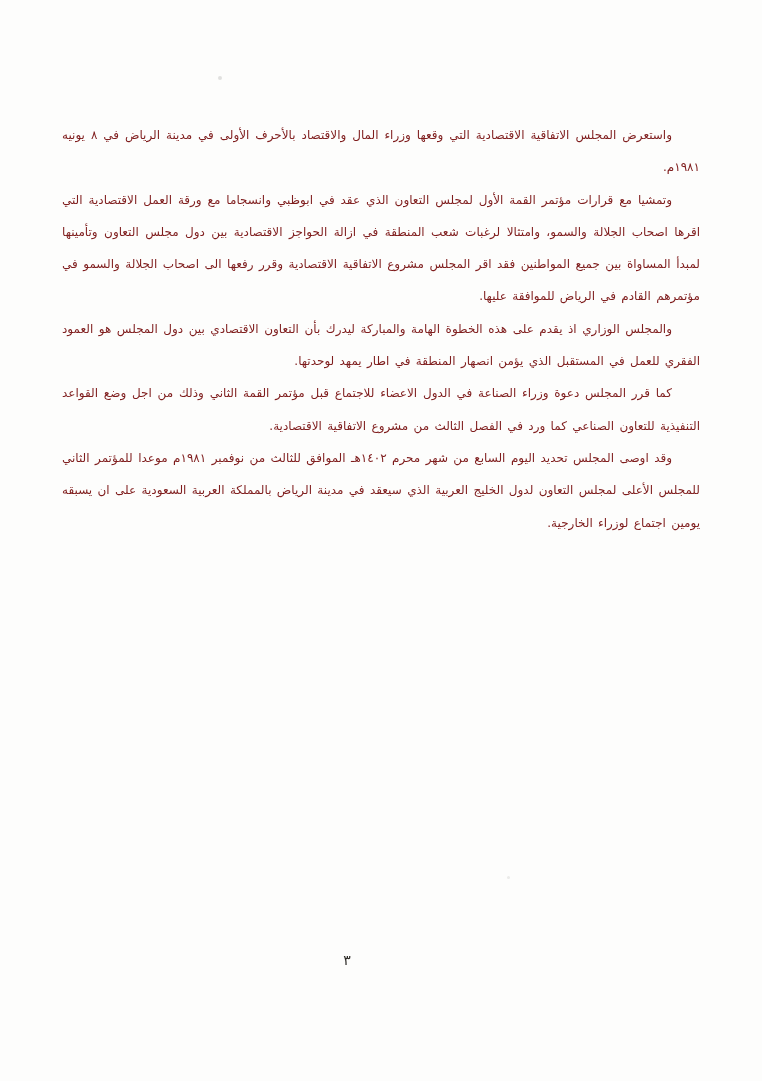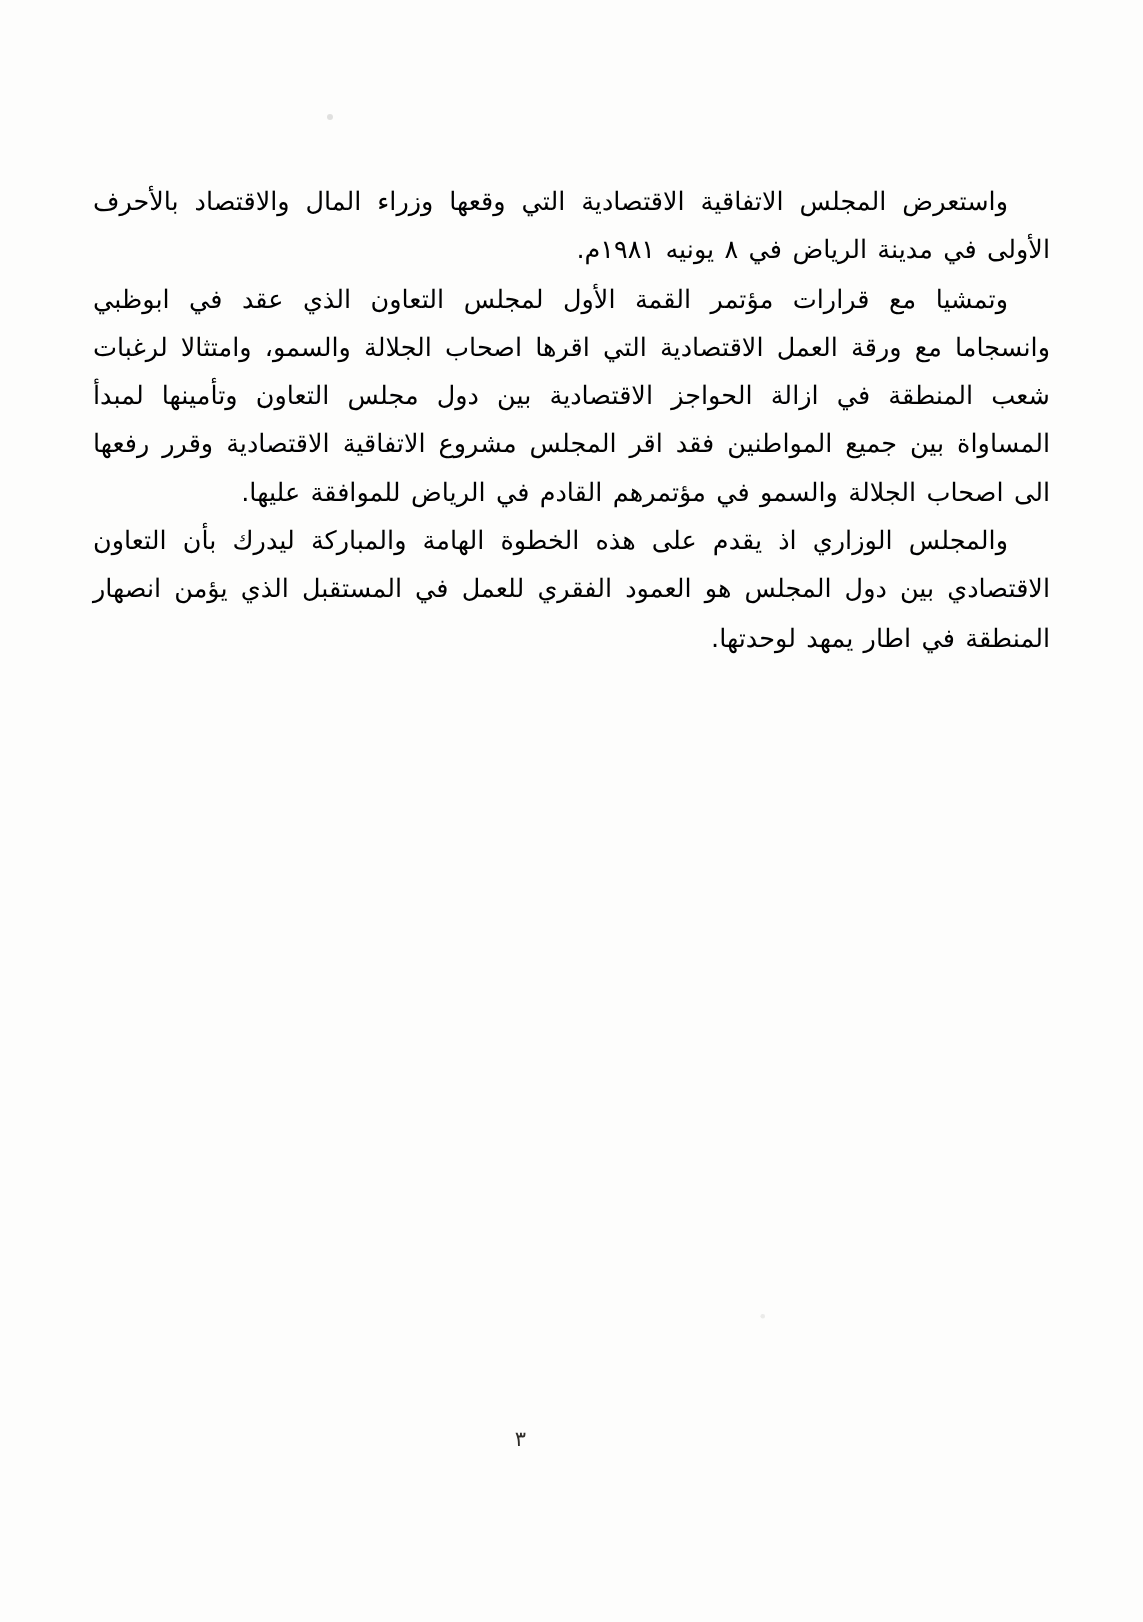--- a/index.html
+++ b/index.html
@@ -15,22 +15,22 @@
     overflow: hidden;
     font-family: "DejaVu Sans", sans-serif;
   }
   .text-block {
     position: absolute;
     top: 119px;
     right: 62px;
     width: 638px;
     direction: rtl;
     unicode-bidi: embed;
-    color: #000000;
-    font-size: 17px;
+    color: #7f1d1d;
+    font-size: 12px;
     line-height: 32.3px;
     text-align: justify;
   }
   .text-block p {
     margin: 0;
     padding: 0;
     text-indent: 28px;
     word-spacing: 1.5px;
   }
   .page-number {
@@ -54,20 +54,22 @@
 </style>
 </head>
 <body>
 
 <div class="page" dir="rtl">
 
   <div class="text-block">
     <p>واستعرض المجلس الاتفاقية الاقتصادية التي وقعها وزراء المال والاقتصاد بالأحرف الأولى في مدينة الرياض في ٨ يونيه ١٩٨١م.</p>
     <p>وتمشيا مع قرارات مؤتمر القمة الأول لمجلس التعاون الذي عقد في ابوظبي وانسجاما مع ورقة العمل الاقتصادية التي اقرها اصحاب الجلالة والسمو، وامتثالا لرغبات شعب المنطقة في ازالة الحواجز الاقتصادية بين دول مجلس التعاون وتأمينها لمبدأ المساواة بين جميع المواطنين فقد اقر المجلس مشروع الاتفاقية الاقتصادية وقرر رفعها الى اصحاب الجلالة والسمو في مؤتمرهم القادم في الرياض للموافقة عليها.</p>
     <p>والمجلس الوزاري اذ يقدم على هذه الخطوة الهامة والمباركة ليدرك بأن التعاون الاقتصادي بين دول المجلس هو العمود الفقري للعمل في المستقبل الذي يؤمن انصهار المنطقة في اطار يمهد لوحدتها.</p>
+    <p>كما قرر المجلس دعوة وزراء الصناعة في الدول الاعضاء للاجتماع قبل مؤتمر القمة الثاني وذلك من اجل وضع القواعد التنفيذية للتعاون الصناعي كما ورد في الفصل الثالث من مشروع الاتفاقية الاقتصادية.</p>
+    <p>وقد اوصى المجلس تحديد اليوم السابع من شهر محرم ١٤٠٢هـ الموافق للثالث من نوفمبر ١٩٨١م موعدا للمؤتمر الثاني للمجلس الأعلى لمجلس التعاون لدول الخليج العربية الذي سيعقد في مدينة الرياض بالمملكة العربية السعودية على ان يسبقه يومين اجتماع لوزراء الخارجية.</p>
   </div>
 
   <div class="page-number">٣</div>
 
   <div class="scan-speck speck-1"></div>
   <div class="scan-speck speck-2"></div>
 
 </div>
 
 </body></html>

